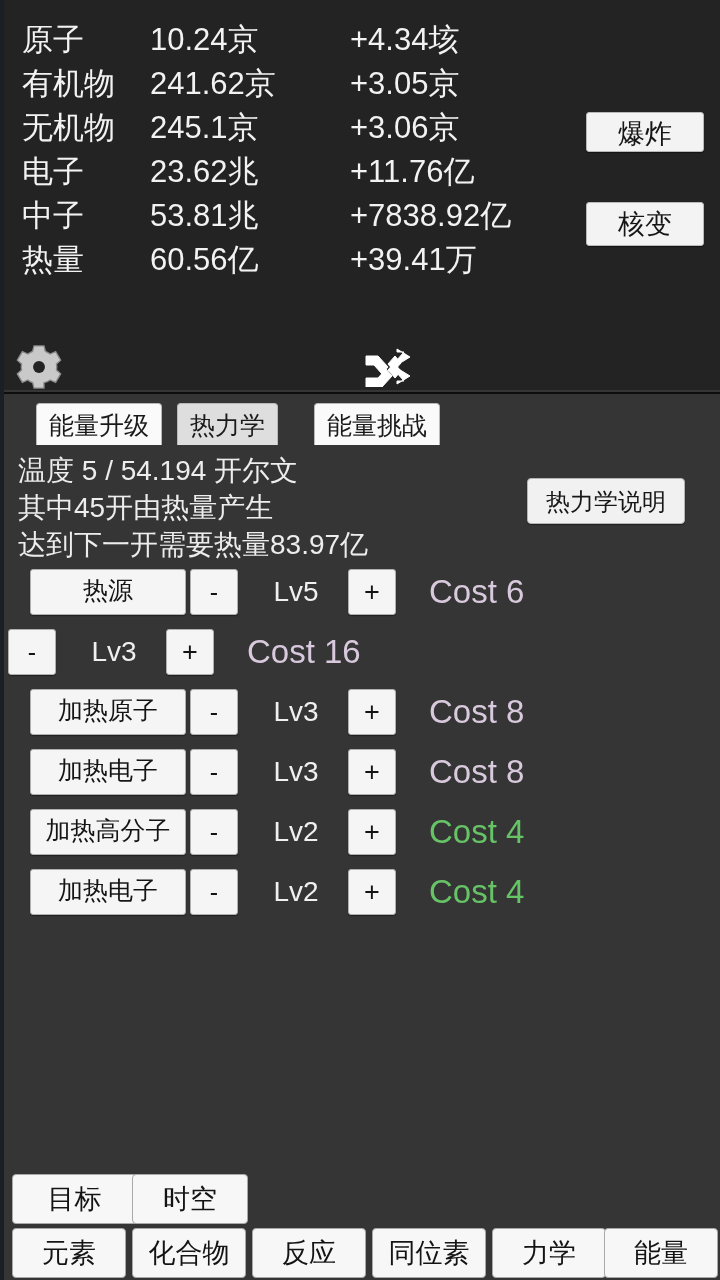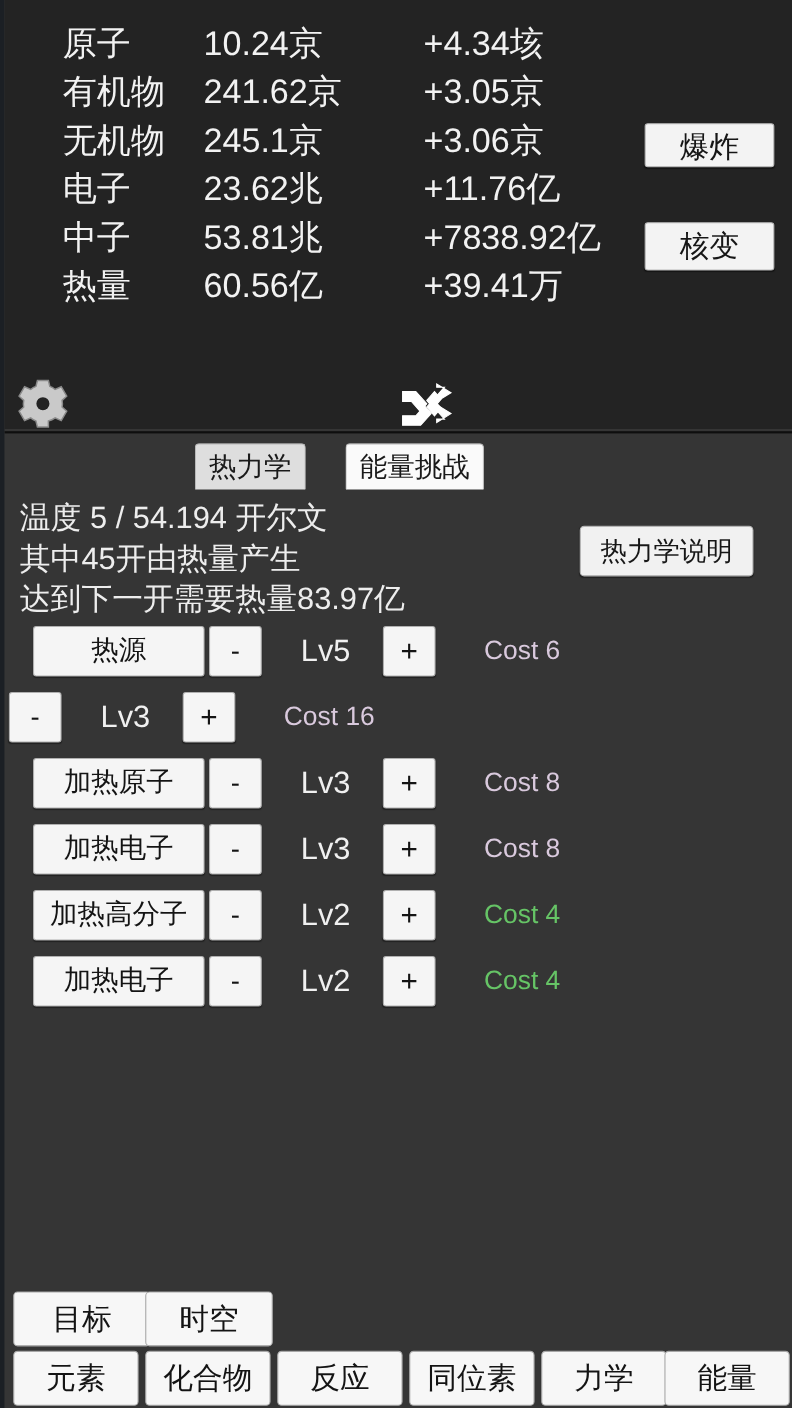--- a/index.html
+++ b/index.html
@@ -35,21 +35,20 @@
   .stats-table {
     position: absolute;
     left: 18px;
     top: 18px;
     width: 540px;
   }
   .stat-row {
     display: flex;
     align-items: baseline;
     height: 44px;
-    margin-left: 35px;
   }
   .stat-label {
     width: 128px;
     color: #f2f2f2;
     font-size: 31px;
     line-height: 44px;
     white-space: nowrap;
     letter-spacing: 0px;
   }
   .stat-value {
@@ -236,22 +235,22 @@
     border: 1px solid #b0b0b0;
     border-radius: 3px;
     font-size: 27px;
     text-align: center;
     box-sizing: border-box;
     cursor: pointer;
     font-family: "Liberation Sans", "DejaVu Sans", sans-serif;
     box-shadow: 0 1px 1px rgba(0,0,0,0.4);
   }
   .up-cost {
-    margin-left: 44px;
-    font-size: 24px;
+    margin-left: 33px;
+    font-size: 33px;
     white-space: nowrap;
   }
 
   
   .bottom-nav-top {
     position: absolute;
     left: 0;
     bottom: 54px;
     width: 716px;
     height: 54px;
@@ -359,20 +358,21 @@
           <path d="M28 13 l8 -9 h-7 V1 l13 8 -13 8 V13 Z" transform="translate(4,1)"></path>
           <path d="M28 13 l8 -9 h-7 V1 l13 8 -13 8 V13 Z" transform="translate(4,38) scale(1,-1)"></path>
           <path d="M24 17 l7 -8 6 7 -7 8 Z"></path>
           <path d="M24 23 l7 8 6 -7 -7 -8 Z"></path>
         </g>
       </svg>
     </span>
   </div>
 
   <div class="tab-bar">
+    <button class="tab" id="tab-0">能量升级</button>
     <button class="tab active" id="tab-1">热力学</button>
     <button class="tab" id="tab-2">能量挑战</button>
   </div>
 
   <div class="info-block">
     <div class="info-line">温度 5 / 54.194 开尔文</div>
     <div class="info-line">其中45开由热量产生</div>
     <div class="info-line">达到下一开需要热量83.97亿</div>
   </div>
   <button id="btn-thermo-help">热力学说明</button>

